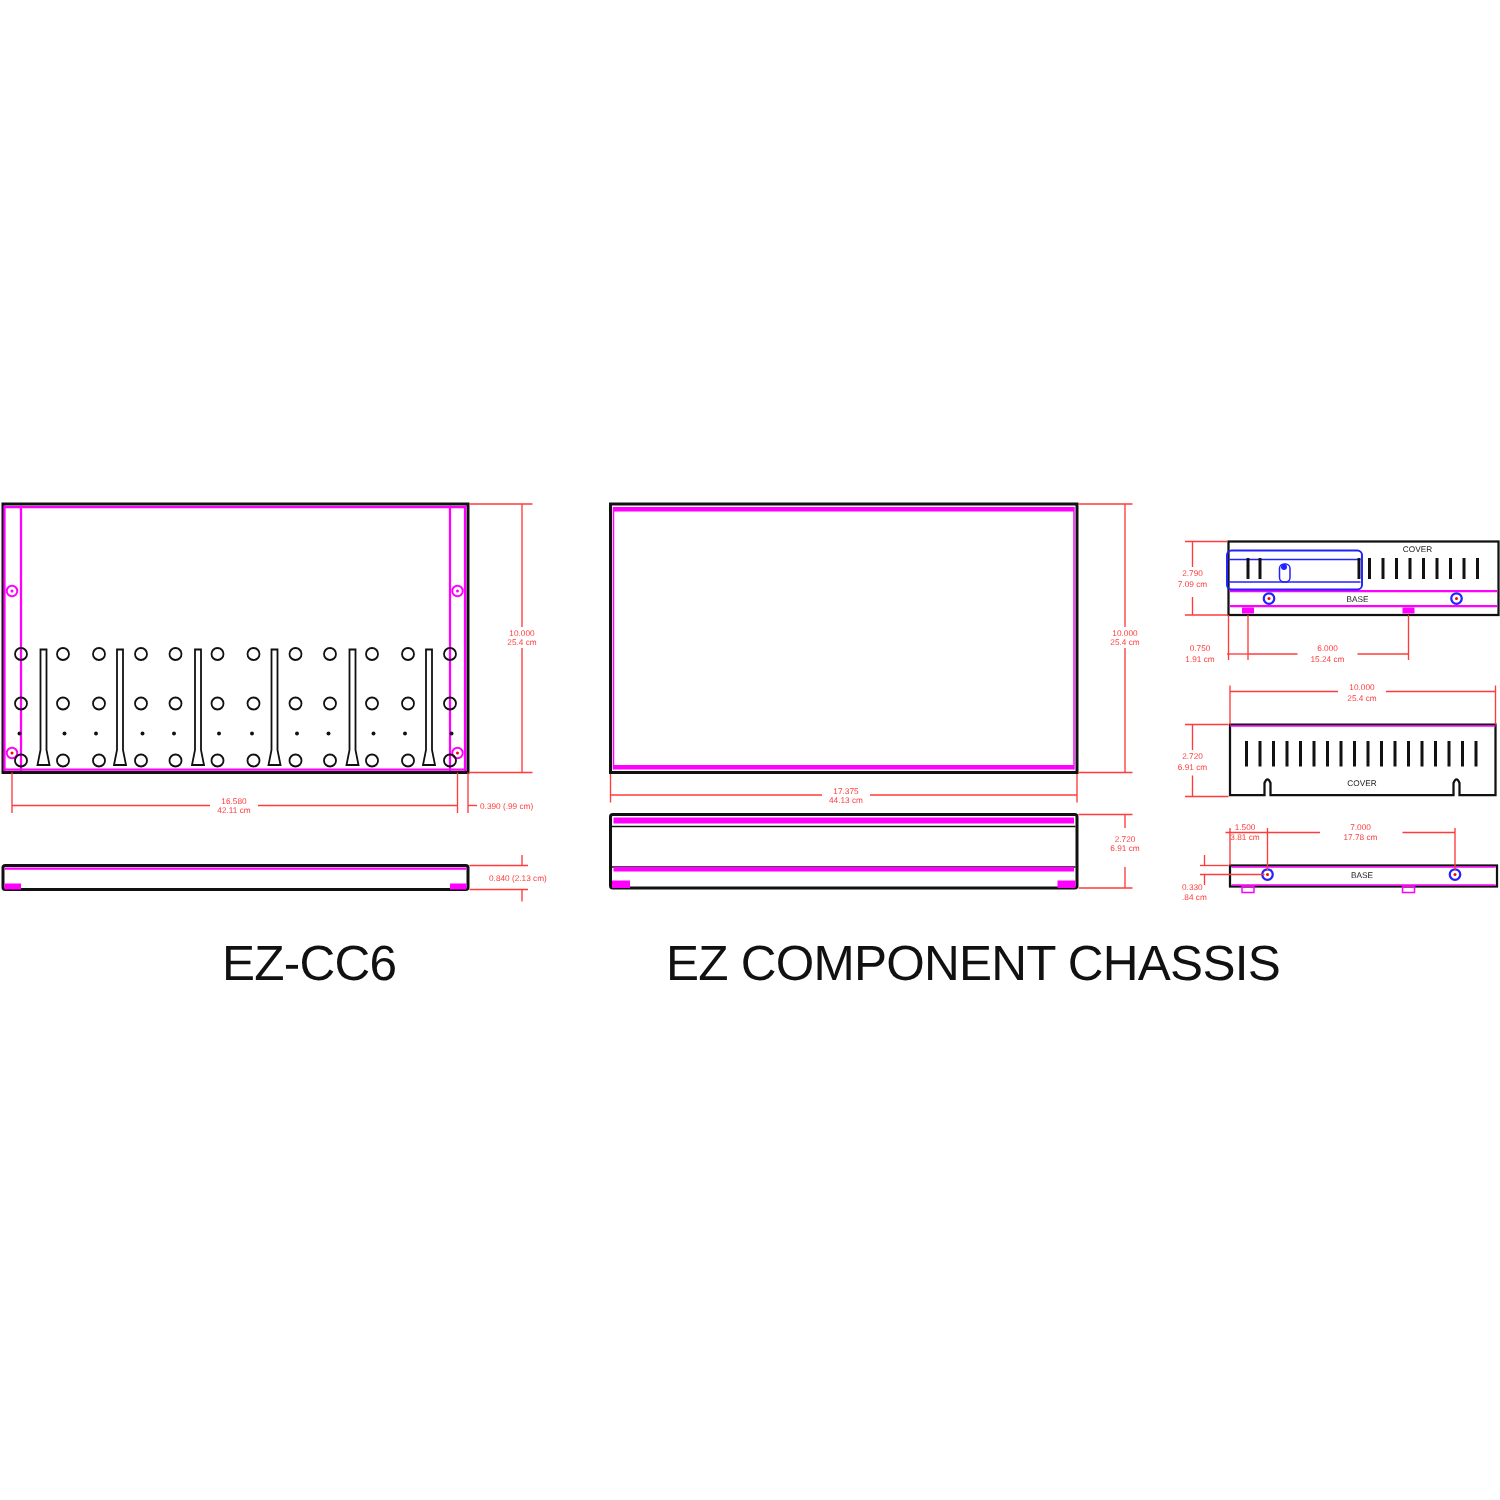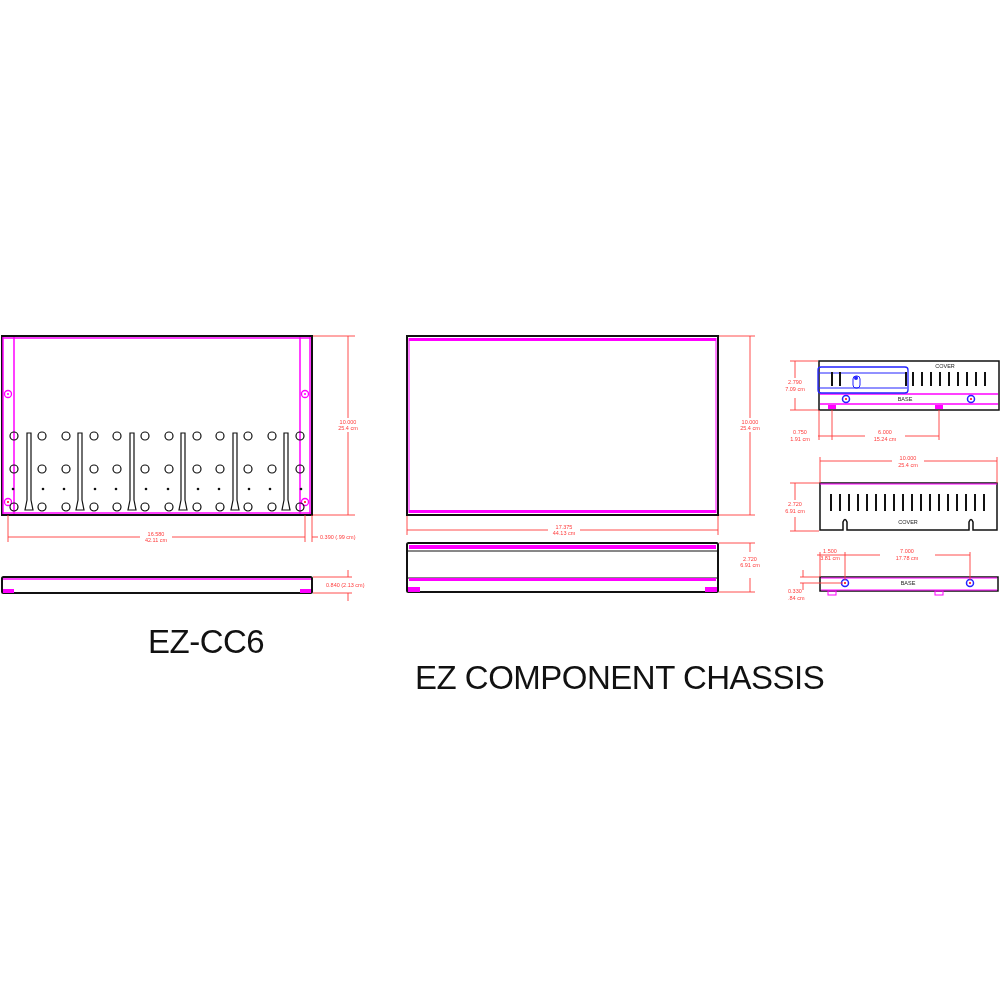--- a/index.html
+++ b/index.html
@@ -288,13 +288,13 @@
     <text class="dim" x="830" y="553" text-anchor="middle">1.500</text>
     <text class="dim" x="830" y="560" text-anchor="middle">3.81 cm</text>
     <text class="dim" x="907" y="553" text-anchor="middle">7.000</text>
     <text class="dim" x="907" y="560" text-anchor="middle">17.78 cm</text>
     <text class="dim" x="788" y="593">0.330</text>
     <text class="dim" x="788" y="600">.84 cm</text>
   </g>
 </svg>
 
 <div class="caption" style="left:148px; top:623px;">EZ-CC6</div>
-<div class="caption" style="left:415px; top:623px;margin-top:36px;">EZ COMPONENT CHASSIS</div>
+<div class="caption" style="left:444px; top:623px;">EZ COMPONENT CHASSIS</div>
 
 </body></html>

